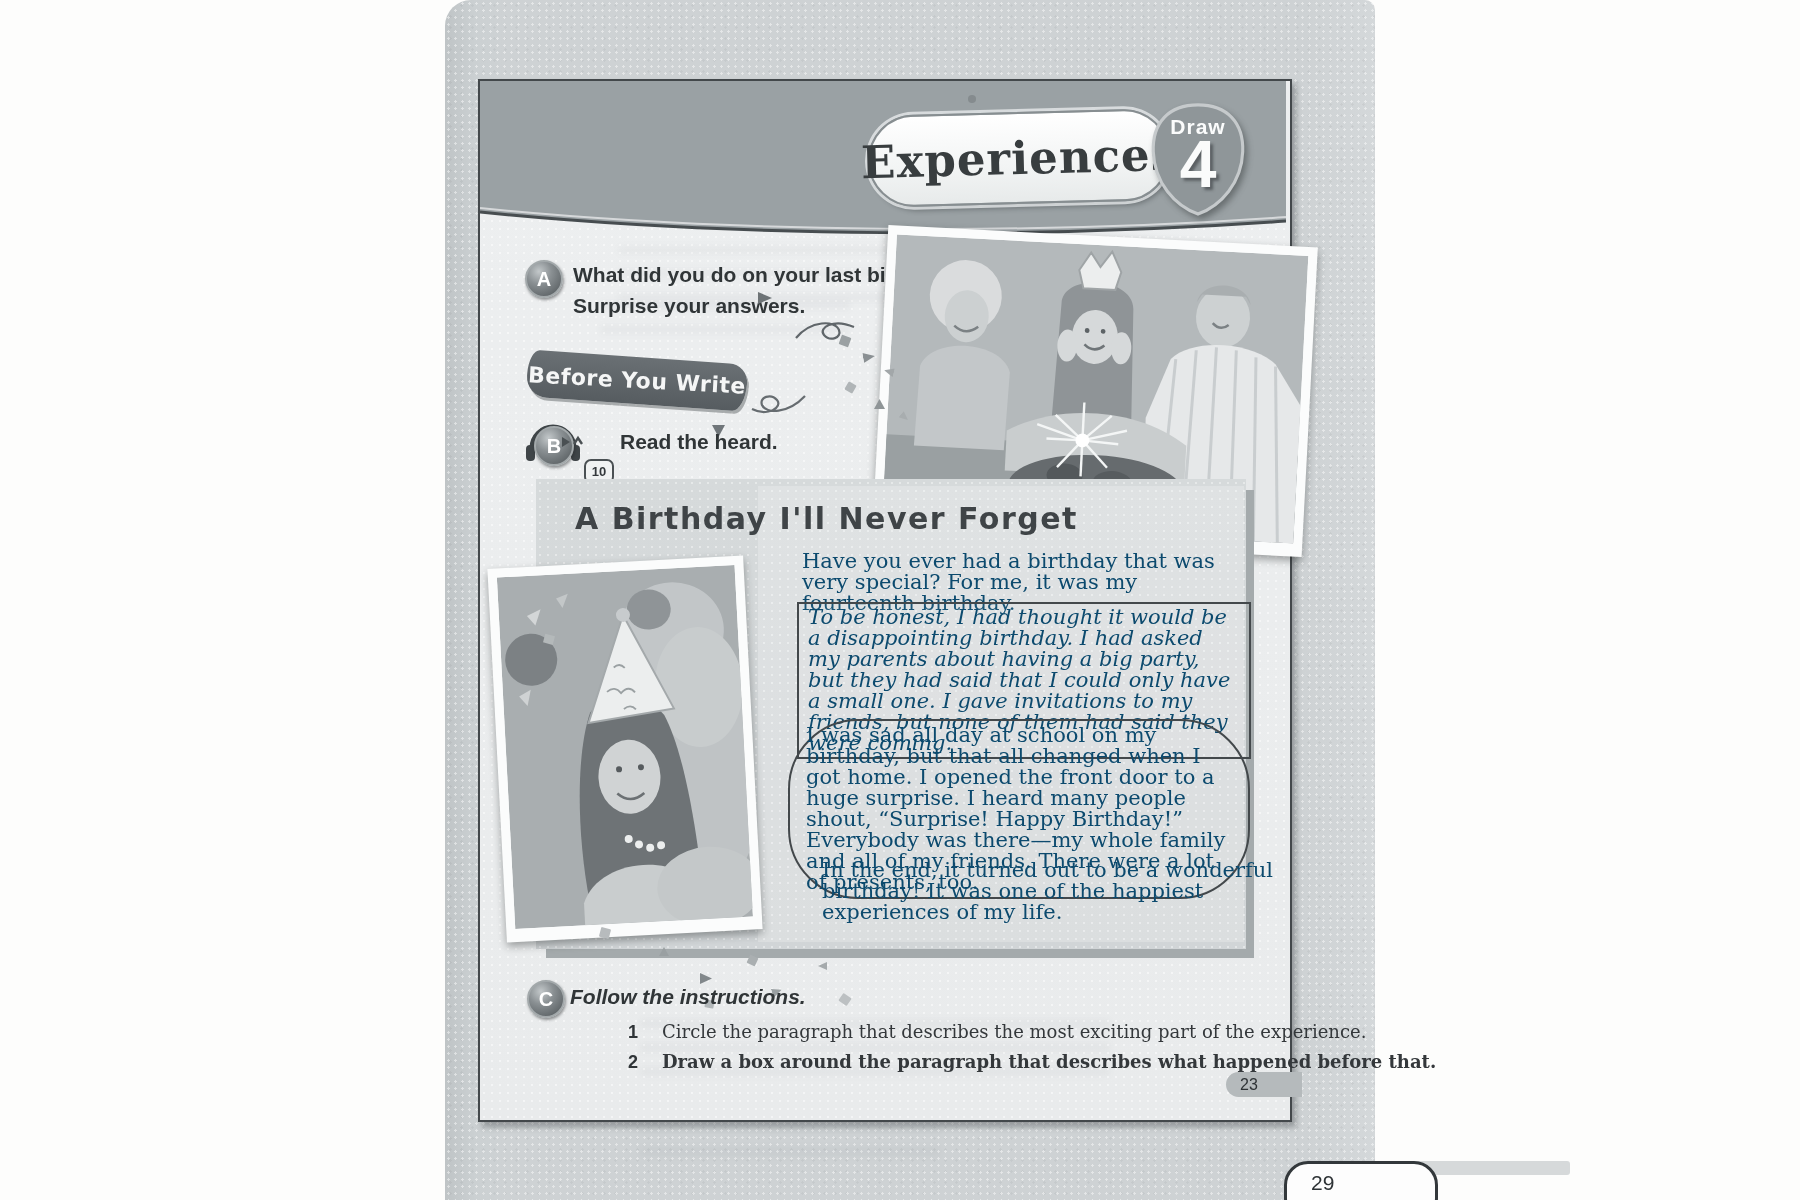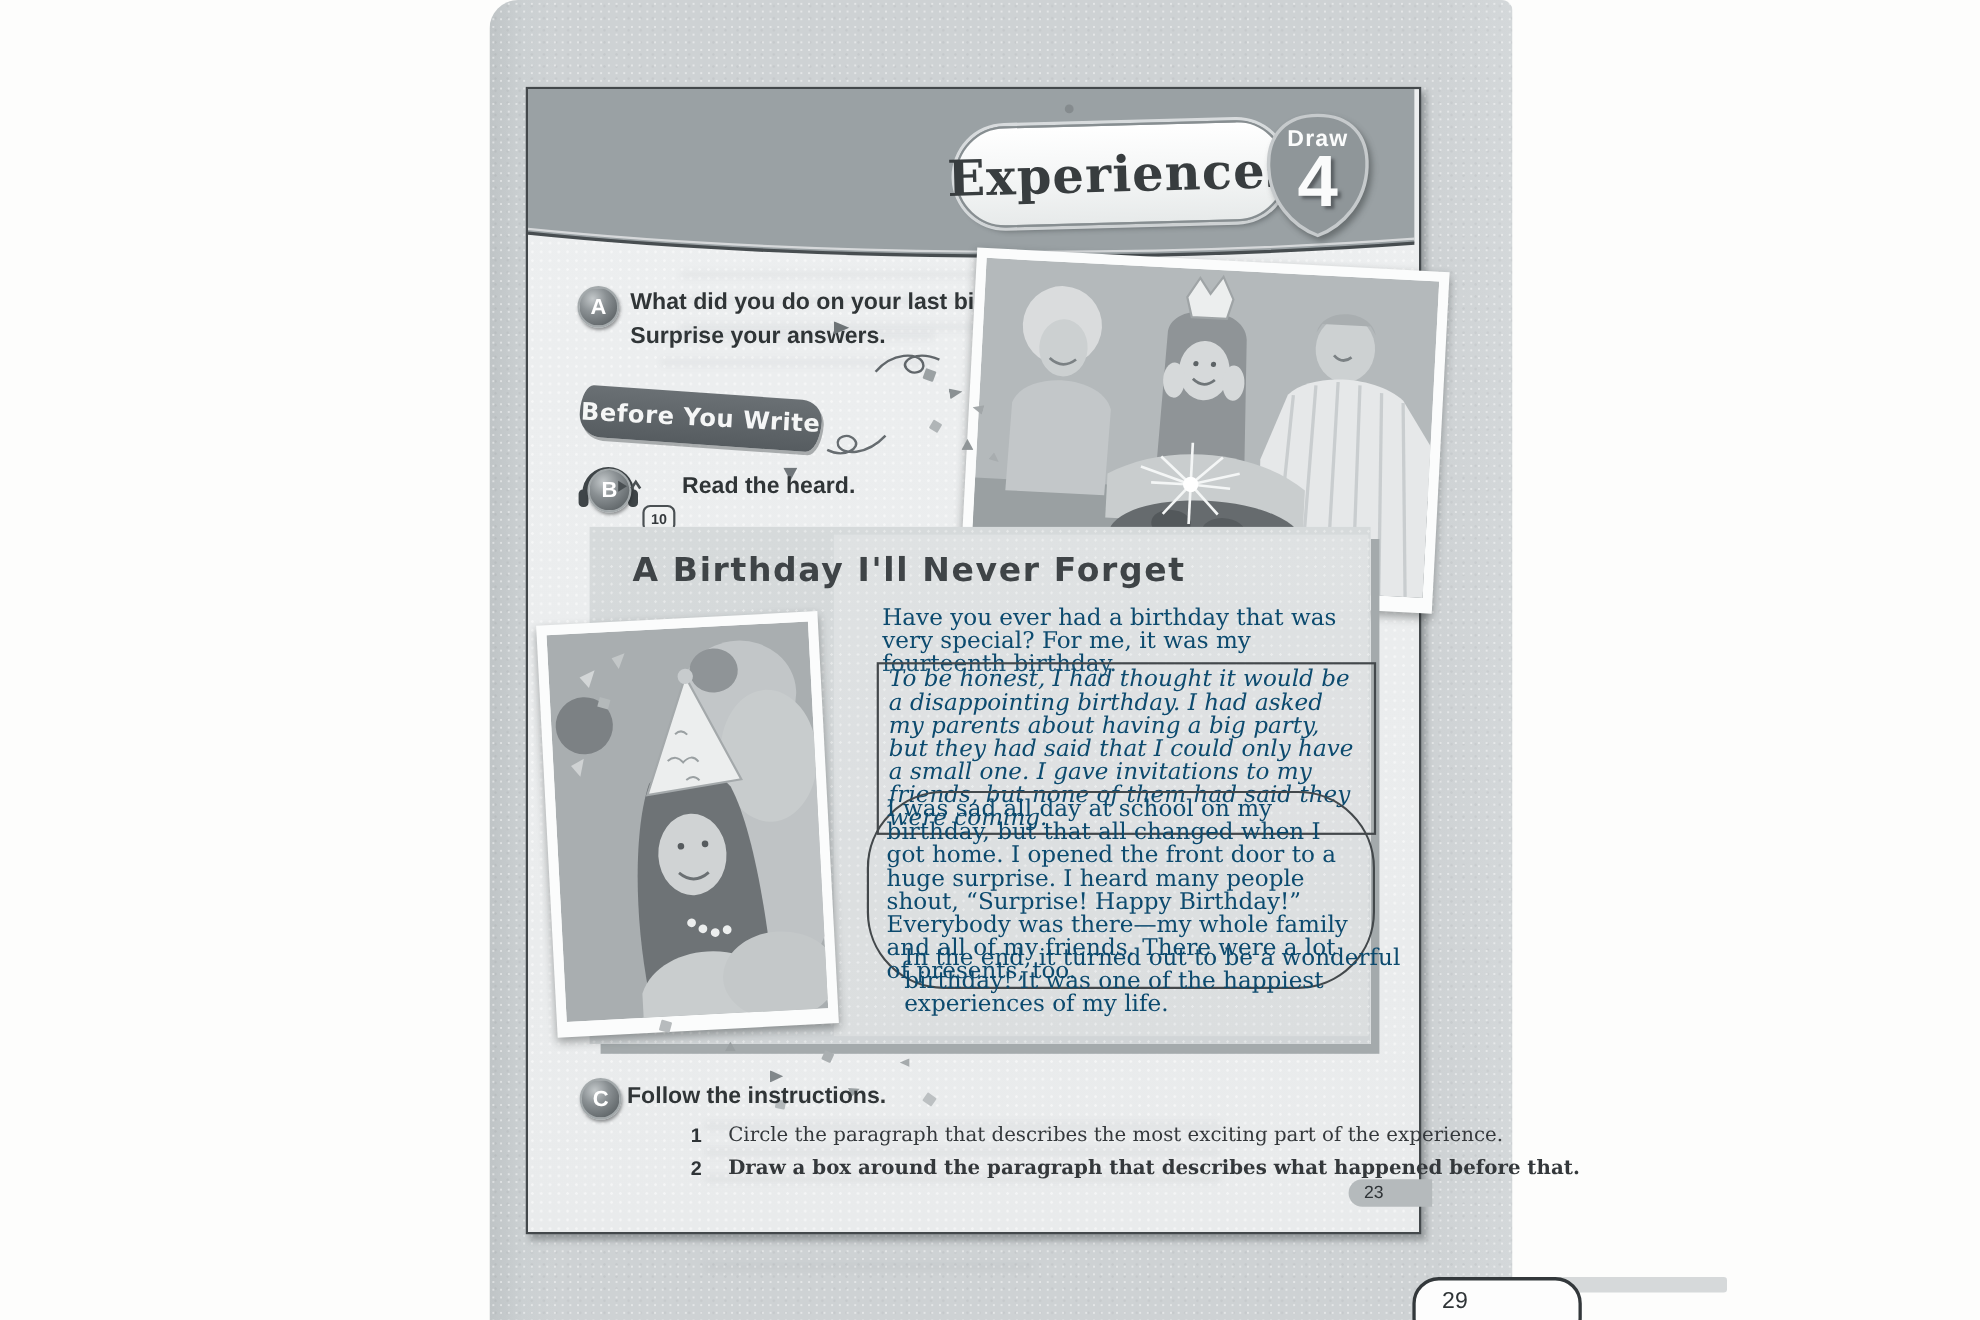--- a/index.html
+++ b/index.html
@@ -336,21 +336,21 @@
 <div class="abs conf sq" style="left:748px;top:956px;width:9px;height:9px;background:#aaafb1;transform:rotate(25deg);"></div>
 <div class="abs conf tri-r" style="left:700px;top:973px;width:12px;height:11px;background:#82888b;"></div>
 <div class="abs conf tri-r" style="left:772px;top:987px;width:10px;height:9px;background:#9aa0a2;transform:rotate(-20deg);"></div>
 <div class="abs conf sq" style="left:705px;top:1000px;width:9px;height:8px;background:#b3b8ba;transform:rotate(10deg);"></div>
 <div class="abs conf tri-l" style="left:818px;top:962px;width:9px;height:8px;background:#a5aaac;"></div>
 <div class="abs conf sq" style="left:840px;top:995px;width:10px;height:9px;background:#bcc0c2;transform:rotate(35deg);"></div>
 
 <div class="abs lbadge" style="left:527px;top:980px;">
   <span>C</span>
 </div>
-<div class="abs prompt" style="left:570px;top:985px;">Follow the instructions.</div>
+<div class="abs prompt" style="left:570px;top:985px;font-style:italic;">Follow the instructions.</div>
 
 <div class="abs list-num" style="left:628px;top:1022px;">1</div>
 <div class="abs list-text" style="left:662px;top:1021px;">Circle the paragraph that describes the most exciting part of the experience.</div>
 <div class="abs list-num" style="left:628px;top:1052px;">2</div>
 <div class="abs list-text" style="left:662px;top:1051px;font-weight:bold;">Draw a box around the paragraph that describes what happened before that.</div>
 
 <div class="abs pnum-pill">
   <span>23</span>
 </div>
 

